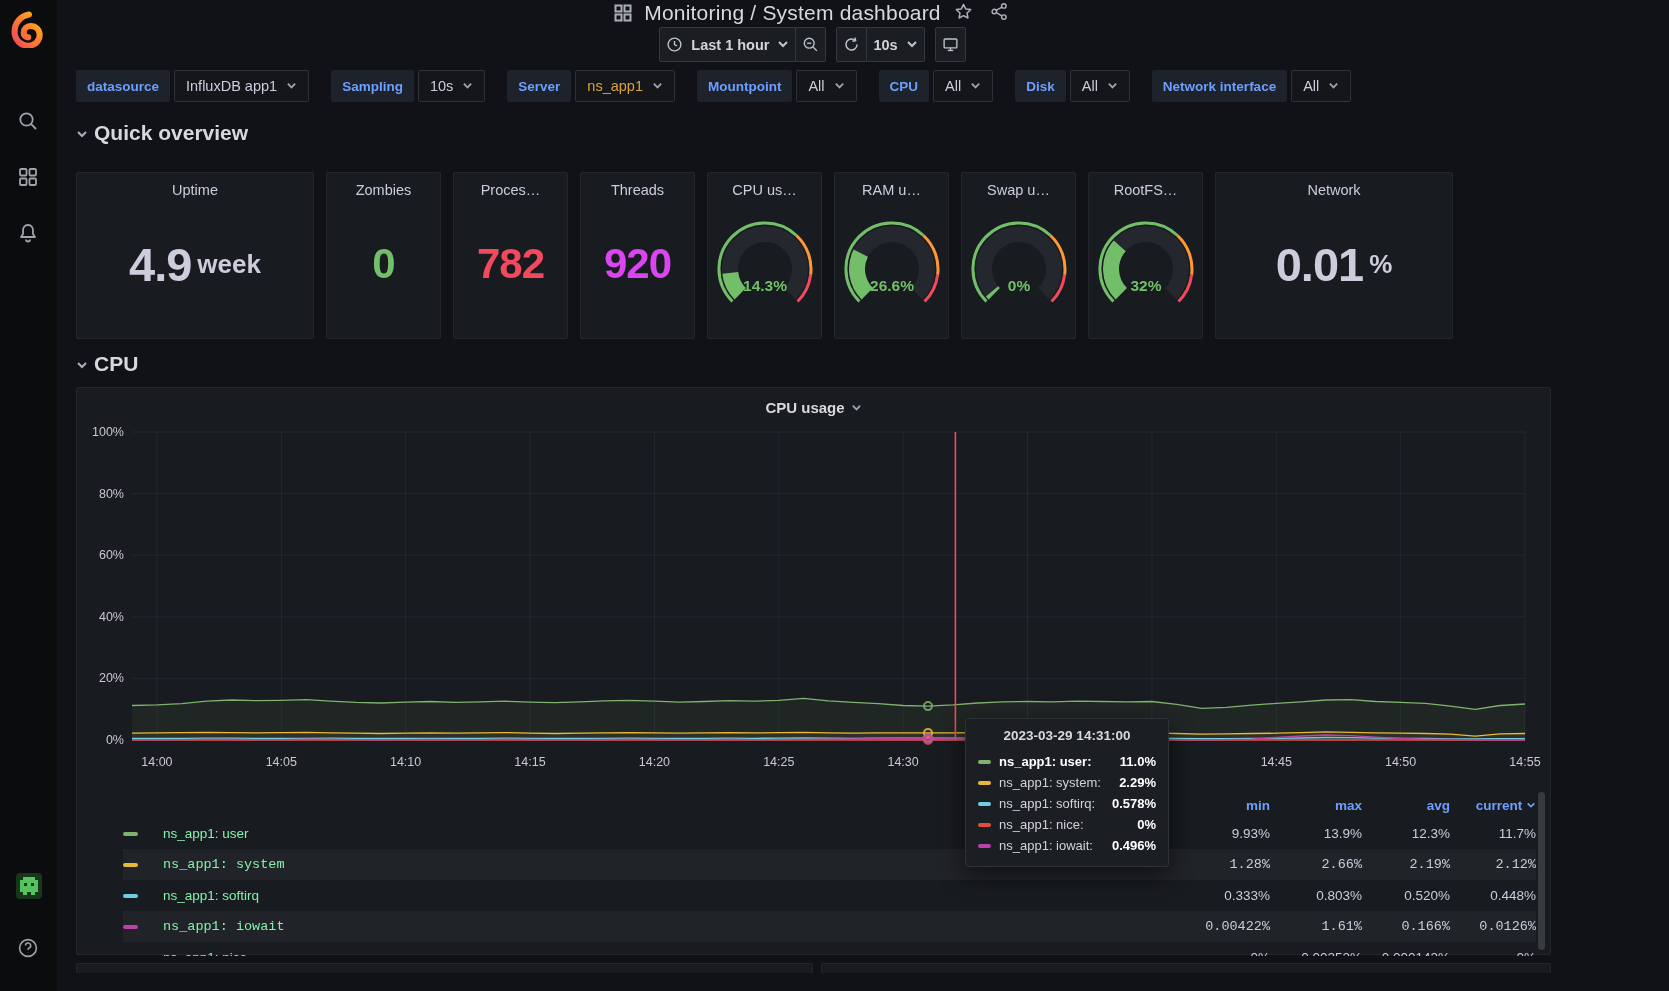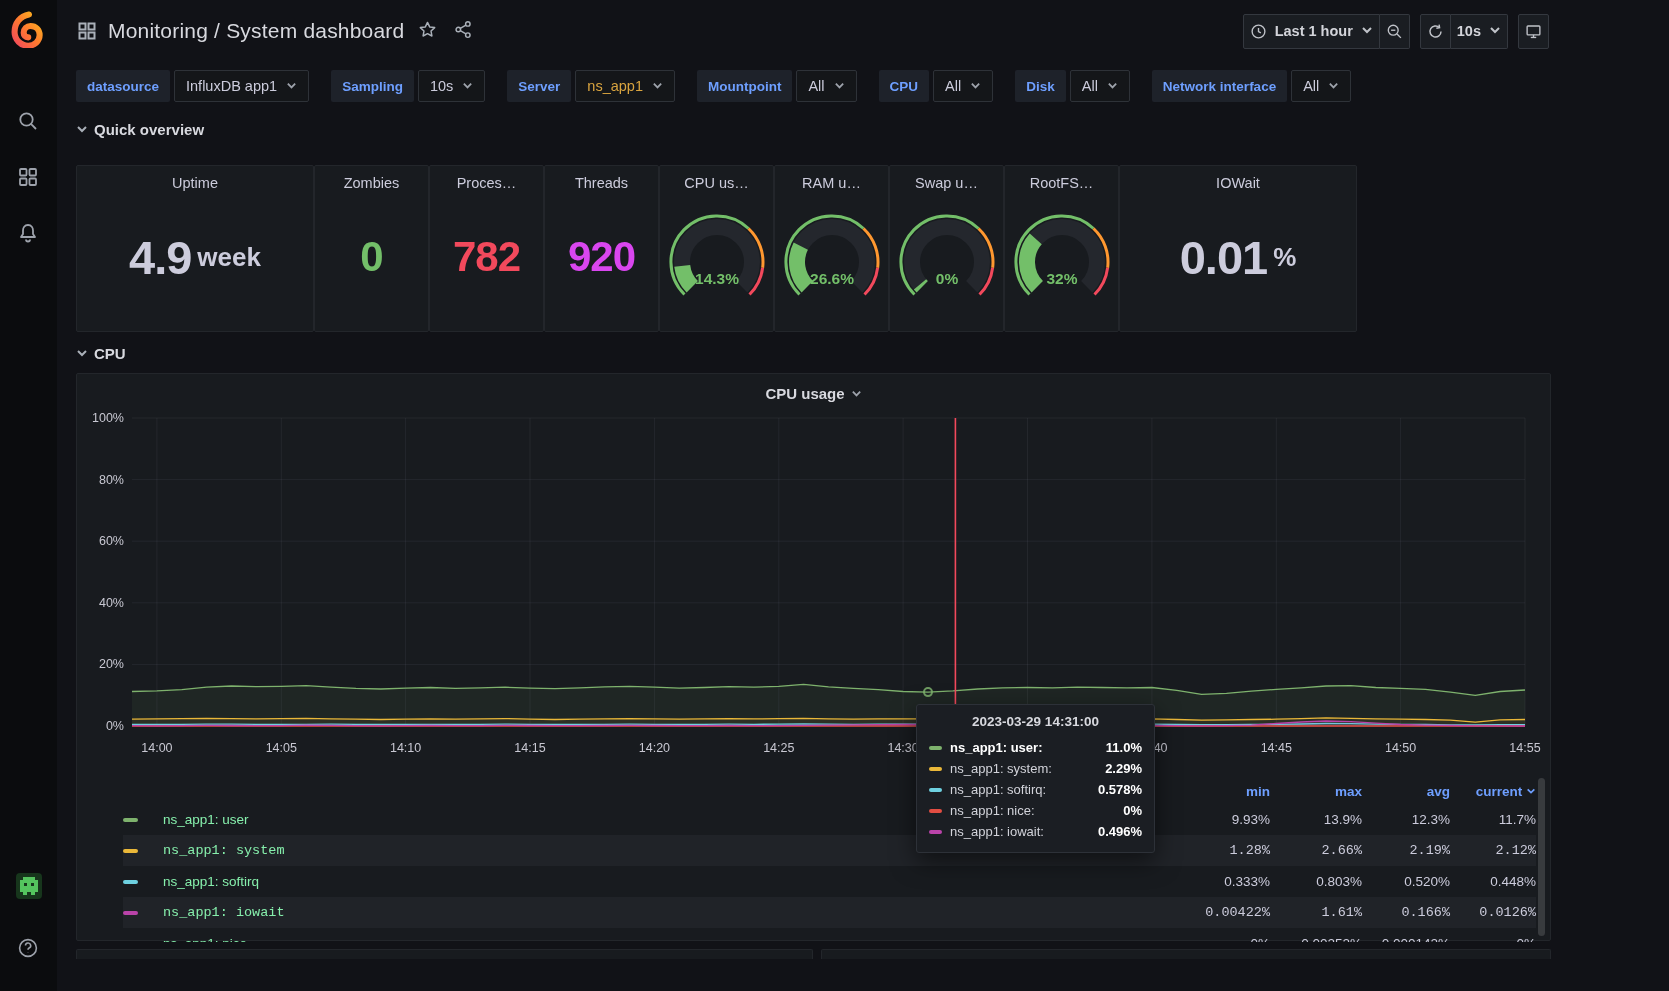--- a/index.html
+++ b/index.html
@@ -16,21 +16,21 @@
     display:flex; flex-direction:column; align-items:center; padding:10px 0 14px;
   }
   .sidebar .logo { width:38px; height:38px; margin-bottom:46px; }
   .side-icon { width:24px; height:24px; color:#9da2ab; margin:16px 0; cursor:pointer; }
   .side-icon svg { width:22px; height:22px; display:block; }
   .side-bottom { margin-top:auto; display:flex; flex-direction:column; align-items:center; }
   .avatar { width:26px; height:26px; border-radius:4px; overflow:hidden; margin-bottom:22px; }
 
   
   .main { flex:1; padding:0 0 0 19px; position:relative; }
-  .navbar { height:62px; display:flex; align-items:center; justify-content:space-between; padding-right:120px; }
+  .navbar { height:62px; display:flex; align-items:center; justify-content:space-between; padding-right:120px;flex-direction:column; }
   .nav-left { display:flex; align-items:center; gap:10px; }
   .nav-left .apps { color:#aab0b9; width:22px; height:22px; }
   .page-title { font-size:21px; font-weight:400; color:#d8d9df; letter-spacing:.2px; }
   .nav-ic-btn { background:none; border:none; color:#aab0b9; width:26px; height:26px; cursor:pointer; padding:2px; }
   .nav-ic-btn svg { width:19px; height:19px; }
   .nav-right { display:flex; align-items:center; gap:10px; }
   .btn-group { display:flex; }
   .tbtn {
     display:flex; align-items:center; gap:8px; height:35px; padding:0 6px;
     background:#1a1d22; border:1px solid #34383f; color:#d3d4da; font-size:14.5px; font-weight:700;
@@ -52,24 +52,24 @@
   }
   .var-value {
     height:32px; display:flex; align-items:center; gap:9px; padding:0 11px;
     background:#141619; border:1px solid #2e3238; border-radius:2px; font-size:14.5px; cursor:pointer;
   }
   .var-value .chev svg { width:11px; height:11px; color:#9da2ab; }
 
   
   .section-header { display:flex; align-items:center; gap:6px; margin:13px 0 11px; cursor:pointer; }
   .section-header .chev svg { width:12px; height:12px; color:#aab0b9; }
-  .section-header span { font-size:15px; font-weight:700; color:#d8d9df; }
-
-  
-  .stats-row { display:flex; gap:0; width:1475px;margin-top:27px; }
+  .section-header span { font-size:21px; font-weight:700; color:#d8d9df; }
+
+  
+  .stats-row { display:flex; gap:12px; width:1475px;margin-top:27px; }
   .panel {
     background:#181b1f; border:1px solid #23262b; border-radius:2px;
   }
   .stat-panel { height:167px; display:flex; flex-direction:column; align-items:center; padding-top:9px; }
   .stat-panel.wide { width:238px; } .stat-panel.narrow { width:115px; }
   .stat-title { font-size:14.5px; color:#ccccdc; white-space:nowrap; overflow:hidden; max-width:95%; }
   .stat-value { flex:1; display:flex; align-items:center; justify-content:center; font-weight:700; line-height:1; padding-bottom:8px; }
   .stat-value .big { font-size:47px; letter-spacing:-1px; }
   .stat-panel.narrow .stat-value .big { font-size:42px; }
   .stat-value .unit { font-size:26px; font-weight:700; margin-left:6px; }
@@ -90,21 +90,21 @@
   .lg-label { display:flex; align-items:center; gap:25px; font-size:13.5px; color:#86efac; cursor:pointer; }
   .lg-dash { width:15px; height:4px; border-radius:2px; flex:0 0 15px; }
   .lg-val { text-align:right; font-size:13.5px; color:#ccccdc; }
   .legend-scrollbar {
     position:absolute; right:5px; top:404px; width:7px; height:158px;
     background:rgba(255,255,255,0.14); border-radius:4px;
   }
 
   
   .gtooltip {
-    position:absolute; left:839px; top:330px; width:239px;
+    position:absolute; left:888px; top:330px; width:204px;
     background:#1b1e23; border:1px solid #2d3138; border-radius:3px;
     box-shadow:0 8px 24px rgba(0,0,0,0.55); padding:9px 12px 10px; z-index:5; pointer-events:none;
   }
   .gtooltip .ts { text-align:center; font-size:13.5px; font-weight:700; color:#d8d9df; margin-bottom:8px; }
   .tt-row { display:flex; align-items:center; gap:8px; height:21px; font-size:13px; color:#d2d3da; }
   .tt-row .lg-dash { width:13px; flex:0 0 13px; }
   .tt-row .tt-val { margin-left:auto; font-weight:700; color:#fff; }
   .tt-row.hl { font-weight:700; color:#fff; }
 
   
@@ -400,21 +400,21 @@
               <path d="M 30.25 74.75 A 35 35 0 1 1 79.75 74.75" stroke="#24272d" stroke-width="16" fill="none"></path>
               <path d="M 30.25 74.75 A 35 35 0 0 1 28.75 26.85" stroke="#73bf69" stroke-width="16" fill="none"></path>
               <path d="M 22.47 82.53 A 46 46 0 0 1 86.49 16.47" stroke="#73bf69" stroke-width="3" fill="none"></path>
               <path d="M 86.49 16.47 A 46 46 0 0 1 100.64 55.77" stroke="#ff9830" stroke-width="3" fill="none"></path>
               <path d="M 100.64 55.77 A 46 46 0 0 1 87.53 82.53" stroke="#f2495c" stroke-width="3" fill="none"></path>
               <text x="55" y="72" text-anchor="middle" font-size="15.5" font-weight="700" fill="#73bf69">32%</text>
             </svg>
           </div>
         </div>
         <div class="panel stat-panel wide">
-          <div class="stat-title">IOWait</div>
+          <div class="stat-title">Network</div>
           <div class="stat-value" style="color:#ccccdc">
             <span class="big">0.01</span>
             <span class="unit">%</span>
           </div>
         </div>
       </div>
 
     <div class="section-header">
       <span class="chev">
         <svg viewBox="0 0 12 12" fill="none" stroke="currentColor" stroke-width="2">

